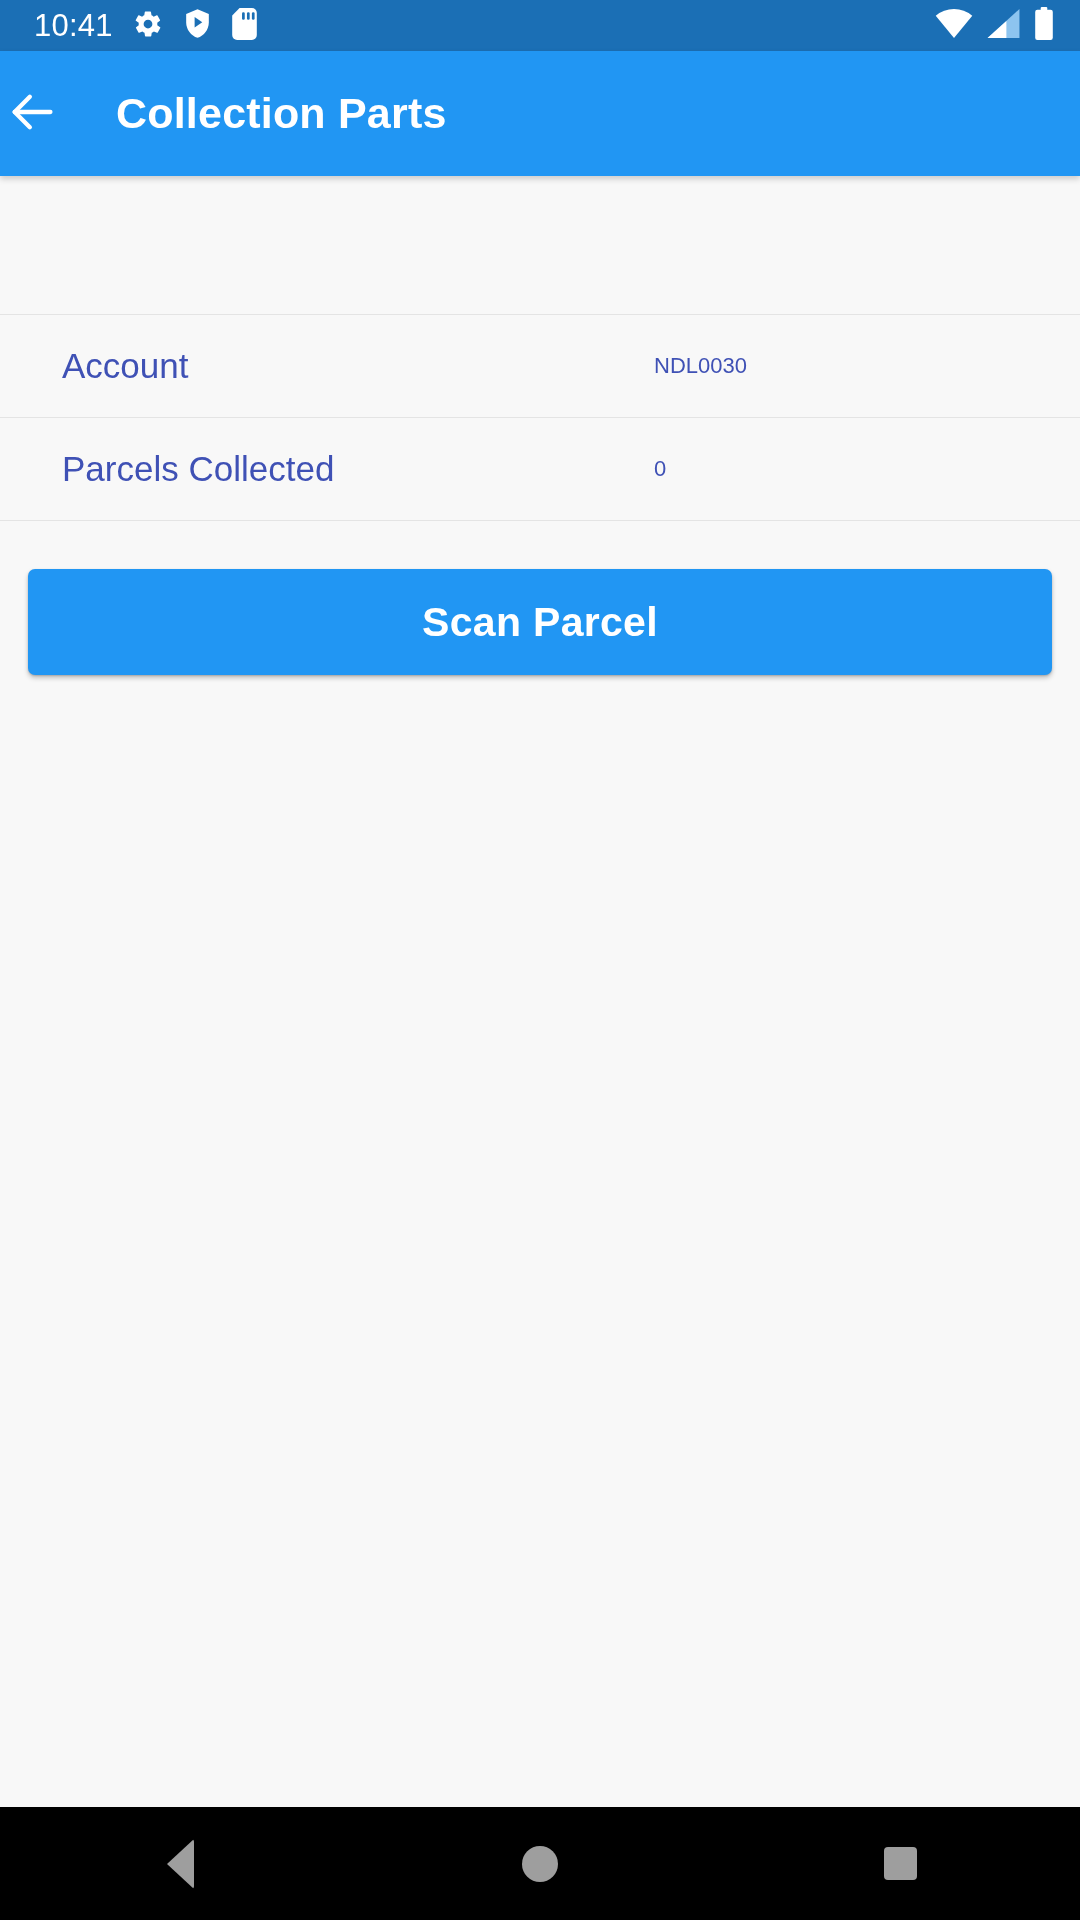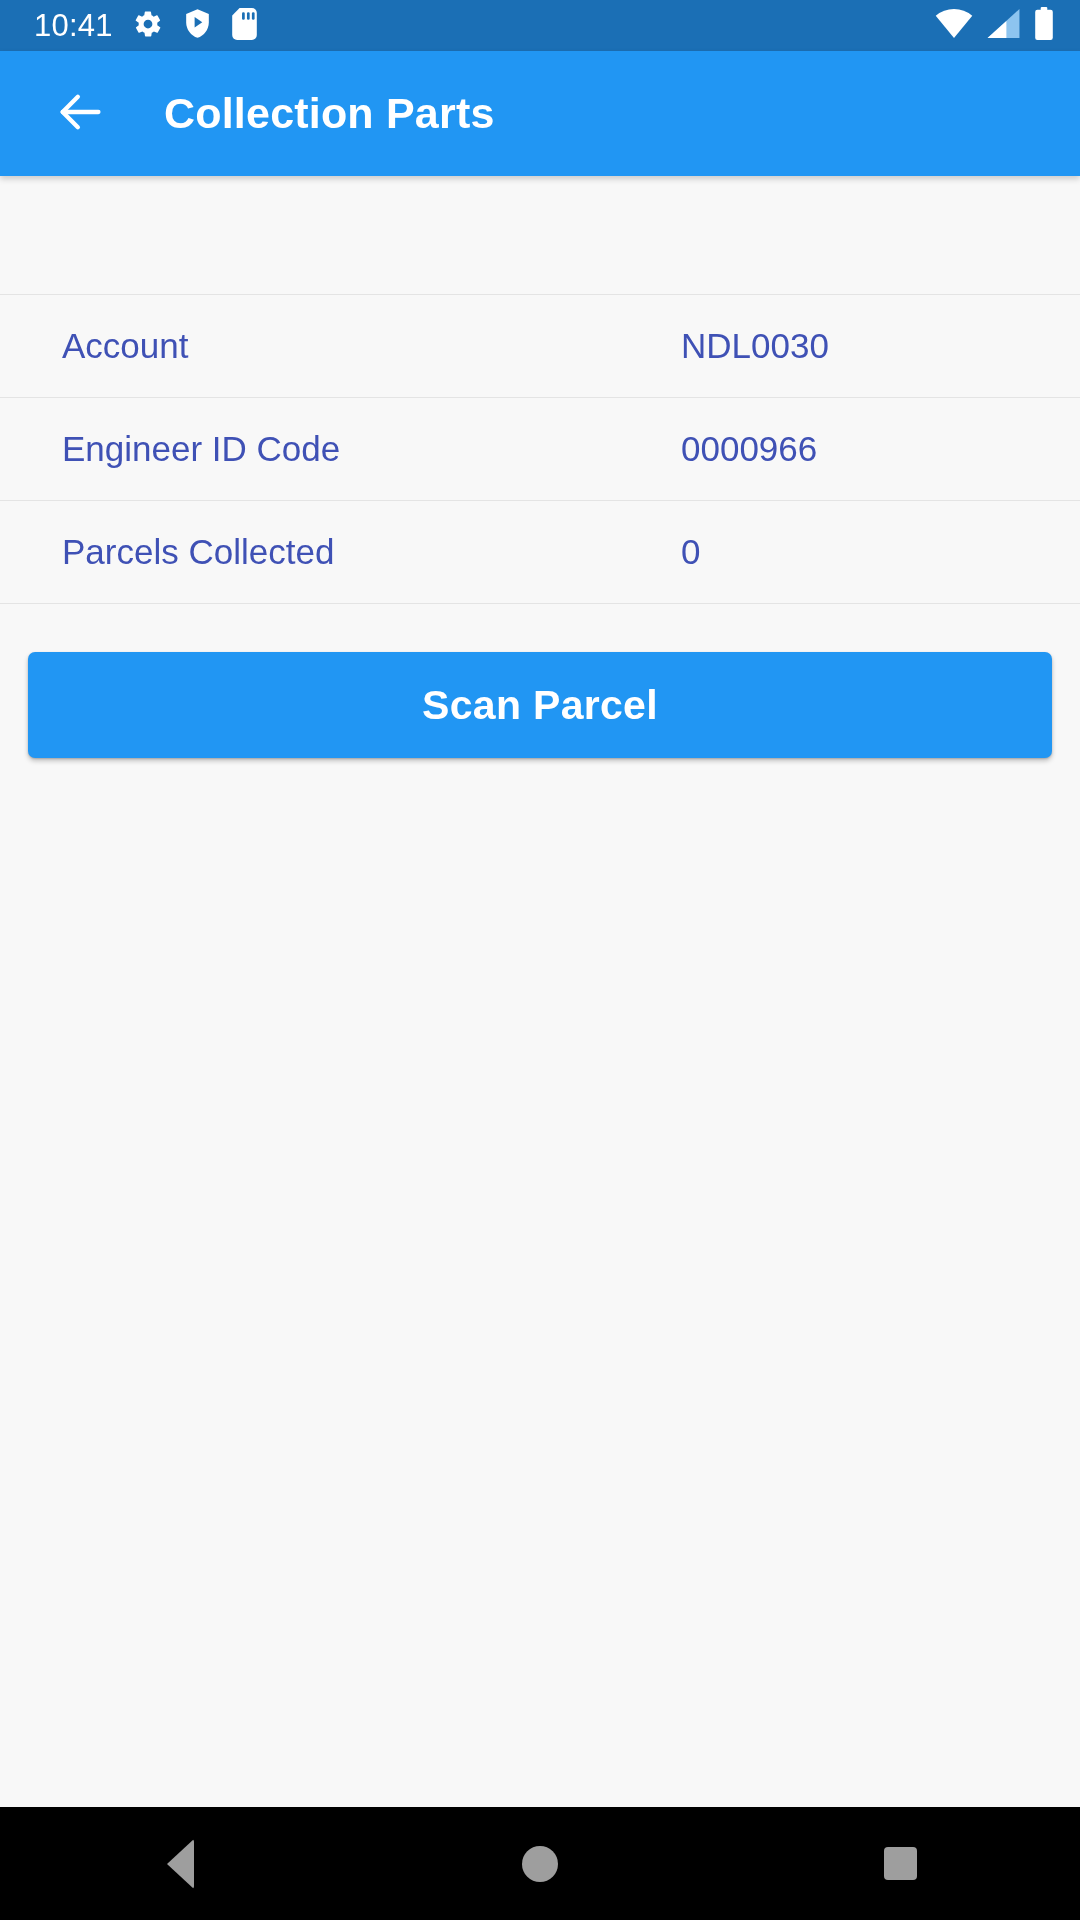--- a/index.html
+++ b/index.html
@@ -24,21 +24,20 @@
   .status-clock{ font-size:31px; font-weight:500; letter-spacing:0.2px; line-height:1; }
   .status-right{ margin-left:auto; display:flex; align-items:center; gap:14px; }
   .sicon{ display:block; }
 
   
   .app-bar{
     position:absolute; top:51px; left:0;
     width:1080px; height:125px;
     background:#2196f3;
     display:flex; align-items:center;
-    padding-left:48px;
     box-shadow:0 3px 6px rgba(0,0,0,0.18);
     z-index:5;
   }
   .back-btn{
     width:64px; height:64px;
     display:flex; align-items:center; justify-content:center;
     cursor:pointer;
   }
   .app-title{
     color:#ffffff;
@@ -51,38 +50,38 @@
 
   
   .content{
     position:absolute; top:176px; left:0;
     width:1080px; height:1744px;
     background:#f8f8f8;
   }
 
   .spacer-top{ height:118px; }
 
-  .info-list{ width:100%; border-top:1.5px solid #e4e4e4; }
+  .info-list{ width:100%; border-top:1.5px solid #e4e4e4;margin-top:20px; }
   .info-row{
     position:relative;
     height:103px;
     display:flex; align-items:center;
     border-bottom:1.5px solid #e4e4e4;
     background:#f8f8f8;
   }
   .info-label{
     font-size:35px;
     color:#3f51b5;
     margin-left:62px;
     white-space:nowrap;
   }
   .info-value{
     position:absolute;
-    left:681px;
-    font-size:35px;
+    left:654px;
+    font-size:22px;
     color:#3f51b5;
     white-space:nowrap;
   }
 
   
   .btn-area{ padding-top:48px; }
   .action-btn{
     display:block;
     width:1024px;
     margin:0 auto 62px auto;
@@ -201,24 +200,20 @@
 
     <div class="spacer-top"></div>
 
     <div class="info-list">
 
       <div class="info-row">
         <span class="info-label">Account</span>
         <span class="info-value">NDL0030</span>
       </div>
 
-      <div class="info-row">
-        <span class="info-label">Engineer ID Code</span>
-        <span class="info-value">0000966</span>
-      </div>
 
       <div class="info-row">
         <span class="info-label">Parcels Collected</span>
         <span class="info-value">0</span>
       </div>
 
     </div>
 
     <div class="btn-area">
       <button class="action-btn">Scan Parcel</button>

